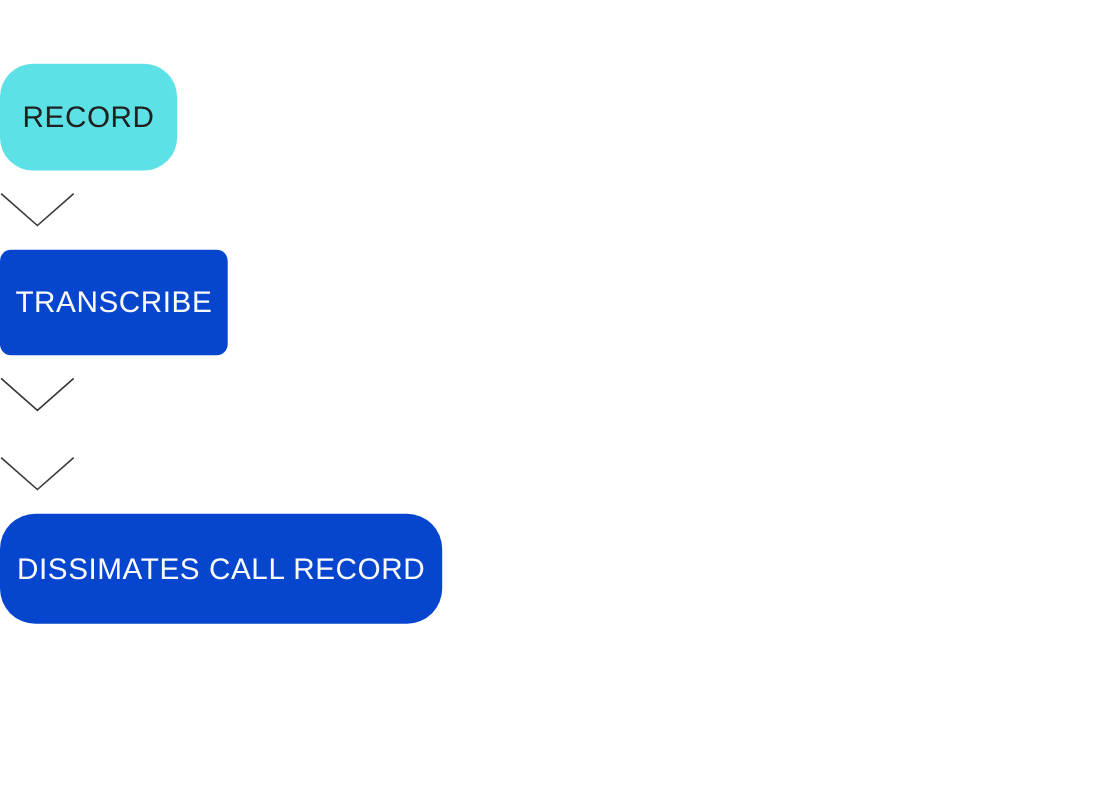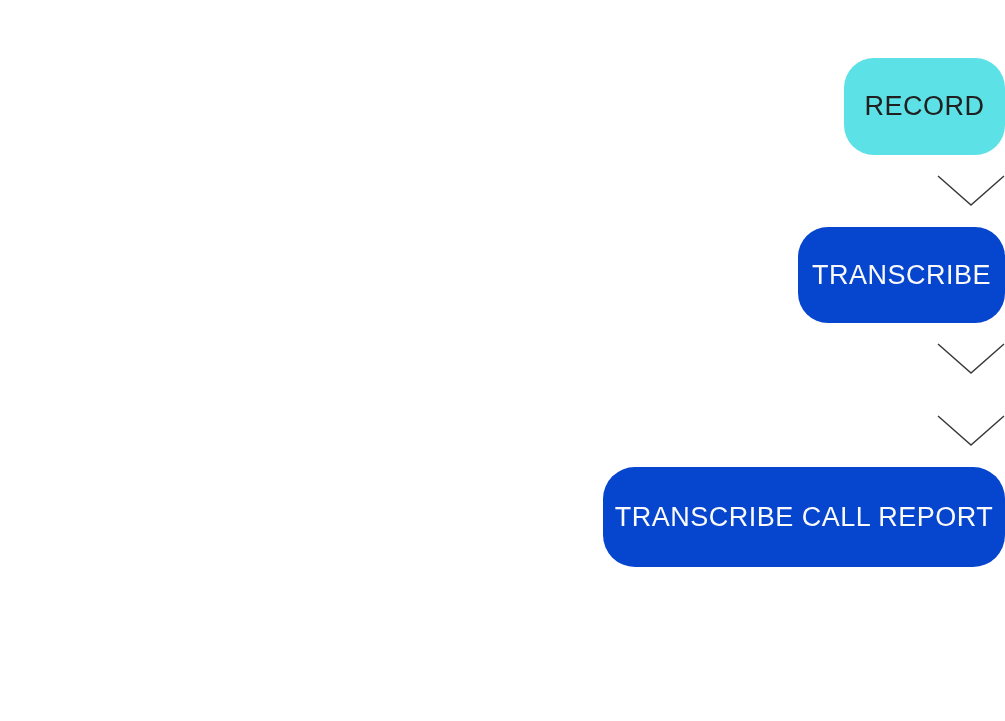--- a/index.html
+++ b/index.html
@@ -11,21 +11,21 @@
     height: 721px;
     background: var(--page_bg, #ffffff);
     font-family: "Liberation Sans", sans-serif;
     overflow: hidden;
   }
   .flowchart {
     width: 1005px;
     height: 600px;
     display: flex;
     flex-direction: column;
-    align-items: flex-end;
+    align-items: flex-start;
     box-sizing: border-box;
     padding-top: 58px;
   }
   .step {
     display: flex;
     align-items: center;
     justify-content: center;
     box-sizing: border-box;
     flex: 0 0 auto;
   }
@@ -37,21 +37,21 @@
   }
   .step.cyan {
     background: var(--cyan, #5CE1E6);
     color: var(--text_dark, #202020);
   }
   .step.blue {
     background: var(--blue, #0645CE);
     color: var(--text_light, #fafafa);
   }
   .step-record     { width: 161px; height: 97px;  border-radius: 30px; }
-  .step-transcribe { width: 207px; height: 96px;  border-radius: 30px; }
+  .step-transcribe { width: 207px; height: 96px;  border-radius: 10px; }
   .step-analyzes   { width: 298px; height: 98px;  border-radius: 32px; }
   .step-dissimates { width: 402px; height: 100px; border-radius: 32px; }
   .connector {
     height: 72px;
     display: flex;
     align-items: center;
     justify-content: center;
     flex: 0 0 auto;
   }
   .chevron {
@@ -85,16 +85,16 @@
   </div>
 
 
   <div class="connector">
     <svg class="chevron" width="68" height="32" viewBox="0 0 68 32">
       <polyline points="1,1 34,30 67,1" fill="none" stroke="currentColor" stroke-width="1.5"></polyline>
     </svg>
   </div>
 
   <div class="step blue step-dissimates">
-    <span class="step-label">TRANSCRIBE CALL REPORT</span>
+    <span class="step-label">DISSIMATES CALL RECORD</span>
   </div>
 
 </div>
 
 </body></html>

